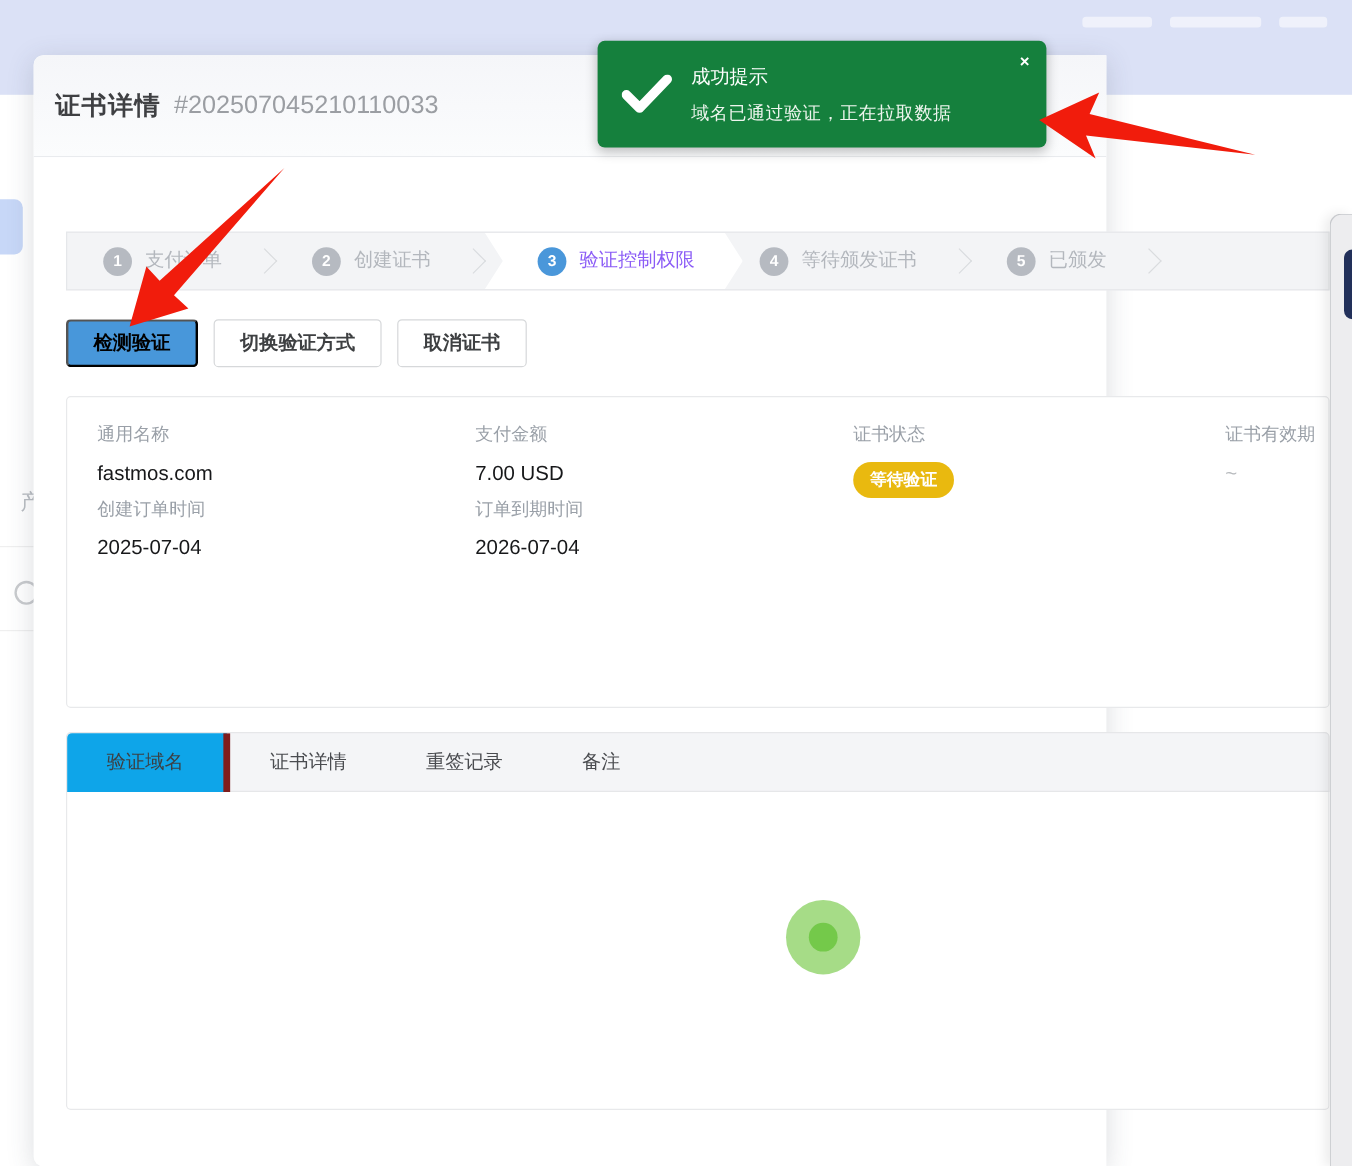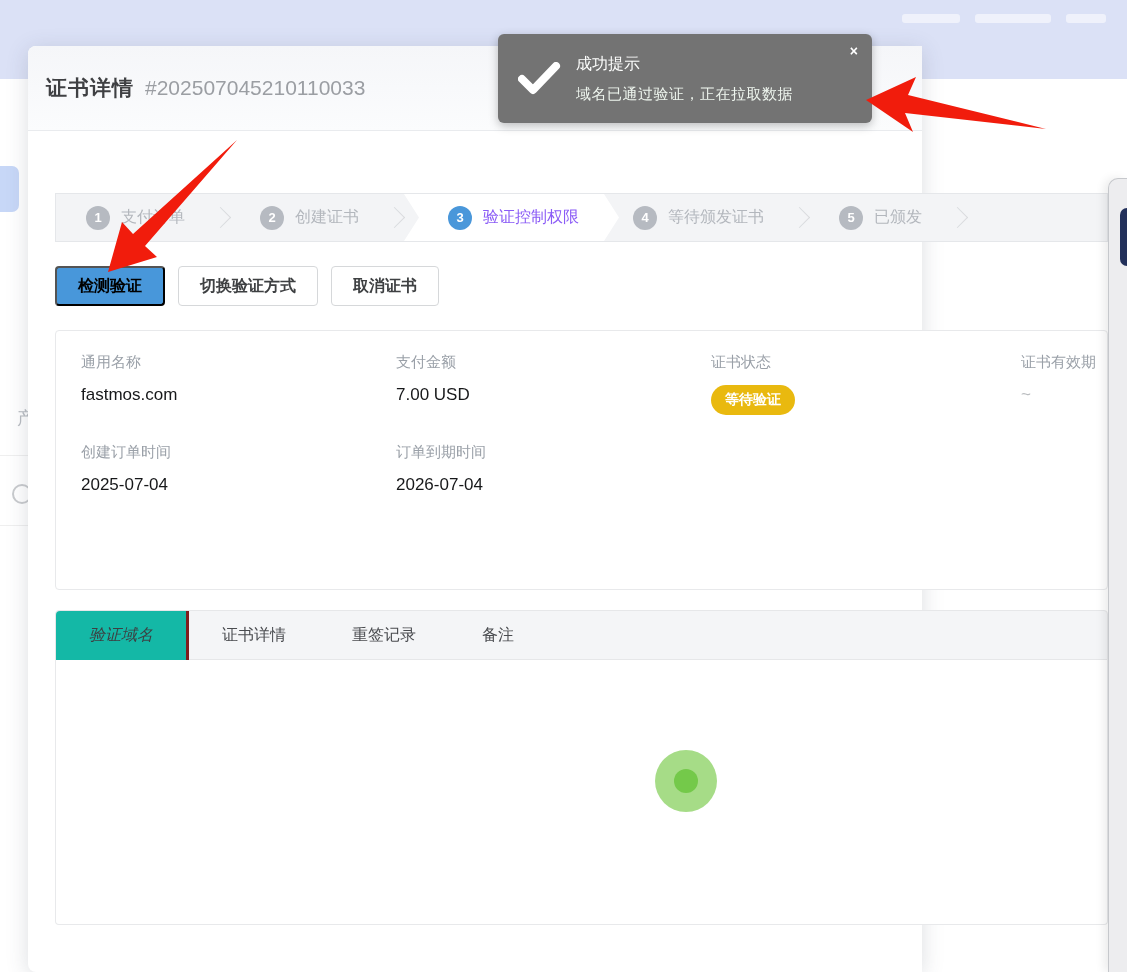--- a/index.html
+++ b/index.html
@@ -54,38 +54,38 @@
 
   
   .btnrow { position:absolute; left:27px; top:220px; height:40px; display:flex; gap:13px; }
   .btn { height:40px; border-radius:4px; font-size:16px; font-weight:bold; padding:0 21px; display:flex; align-items:center; cursor:pointer; }
   .btn-primary { background:#4897da; color:#000000; }
   .btn-default { background:#fff; color:#3e4042; border:1px solid #d6d8da; }
 
   
   .infobox { position:absolute; left:27px; top:284px; width:1053px; height:260px; border:1px solid #e8e9eb; border-radius:4px; background:#fff; }
   .infobox-header { height:42px; background:#fafbfc; border-bottom:1px solid #eef0f2; border-radius:4px 4px 0 0; display:flex; align-items:center; padding-left:25px; font-size:16px; color:#37393c; }
-  .infobox-body { padding:22px 10px 0 25px; display:grid; grid-template-columns:315px 315px 310px 1fr; row-gap:28px; }
+  .infobox-body { padding:22px 10px 0 25px; display:grid; grid-template-columns:315px 315px 310px 1fr; }
   .field .f-label { font-size:15px; color:#9aa0a8; margin-bottom:13px; }
   .field .f-value { font-size:17px; color:#17181a; }
   .field .f-value.muted { color:#b9bcbf; }
   .badge { display:inline-block; background:#e9b90f; color:#fff; font-size:14px; font-weight:bold; padding:6px 14px; border-radius:15px; }
 
   
   .tabs { position:absolute; left:27px; top:564px; width:1053px; height:50px; background:#f4f5f7; border:1px solid #e6e7e9; border-radius:4px 4px 0 0; display:flex; z-index:3; }
   .tab { padding:0 33px; display:flex; align-items:center; font-size:16px; color:#4a4c50; cursor:pointer; }
-  .tab.active { background:#14b8a6; border-right:3px solid #7f1d1d; margin-bottom:-1px; border-radius:4px 0 0 0; color:#3d3f42;font-style:italic; }
+  .tab.active { background:#0ea5e9; border-right:6px solid #7f1d1d; margin-bottom:-1px; border-radius:4px 0 0 0; color:#3d3f42; }
   .tabcontent { position:absolute; left:27px; top:613px; width:1053px; height:266px; background:#fff; border:1px solid #e8e9eb; border-top:none; border-radius:0 0 4px 4px; z-index:2; }
   .loader-outer { position:absolute; left:599px; top:91px; width:62px; height:62px; border-radius:50%; background:#a6dc87; display:flex; align-items:center; justify-content:center; }
   .loader-inner { width:24px; height:24px; border-radius:50%; background:#74c94a; }
 
   
   .toast {
     position:absolute; left:498px; top:34px; width:374px; height:89px; z-index:50;
-    background:#737373; border-radius:6px; box-shadow:0 3px 10px rgba(0,0,0,.25);
+    background:#15803d; border-radius:6px; box-shadow:0 3px 10px rgba(0,0,0,.25);
     display:flex; align-items:center; padding:0 18px 0 20px; color:#fff;
   }
   .toast-icon { width:44px; flex:none; margin-right:14px; }
   .toast-title { font-size:16px; color:#fdfefd; margin-bottom:10px; }
   .toast-msg { font-size:15px; color:#eef5ee; letter-spacing:.5px; }
   .toast-close { position:absolute; top:10px; right:14px; font-size:14px; font-weight:bold; color:#fff; cursor:pointer; line-height:1; }
 
   
   .drawer {
     position:absolute; left:1108px; top:178px; width:19px; height:794px; z-index:40;

